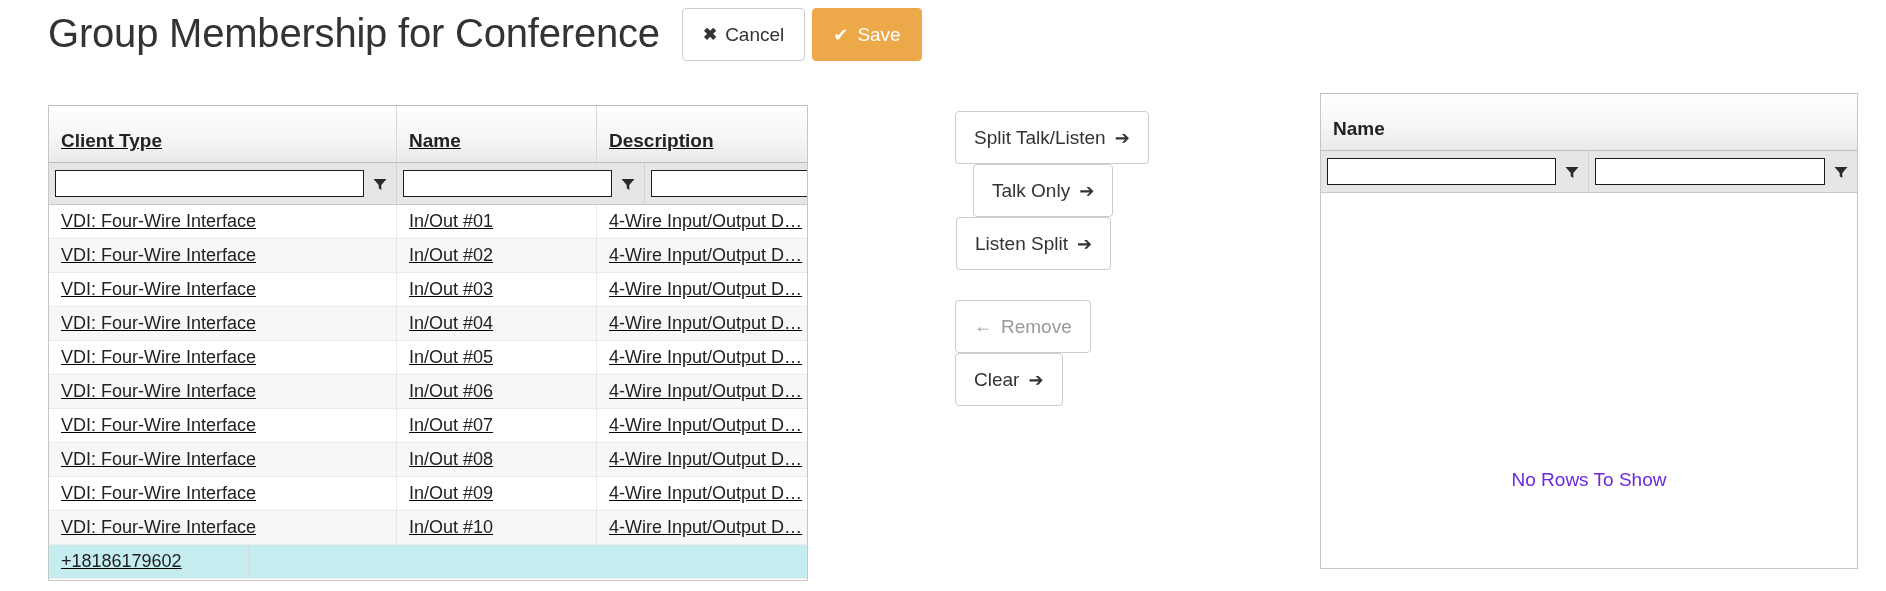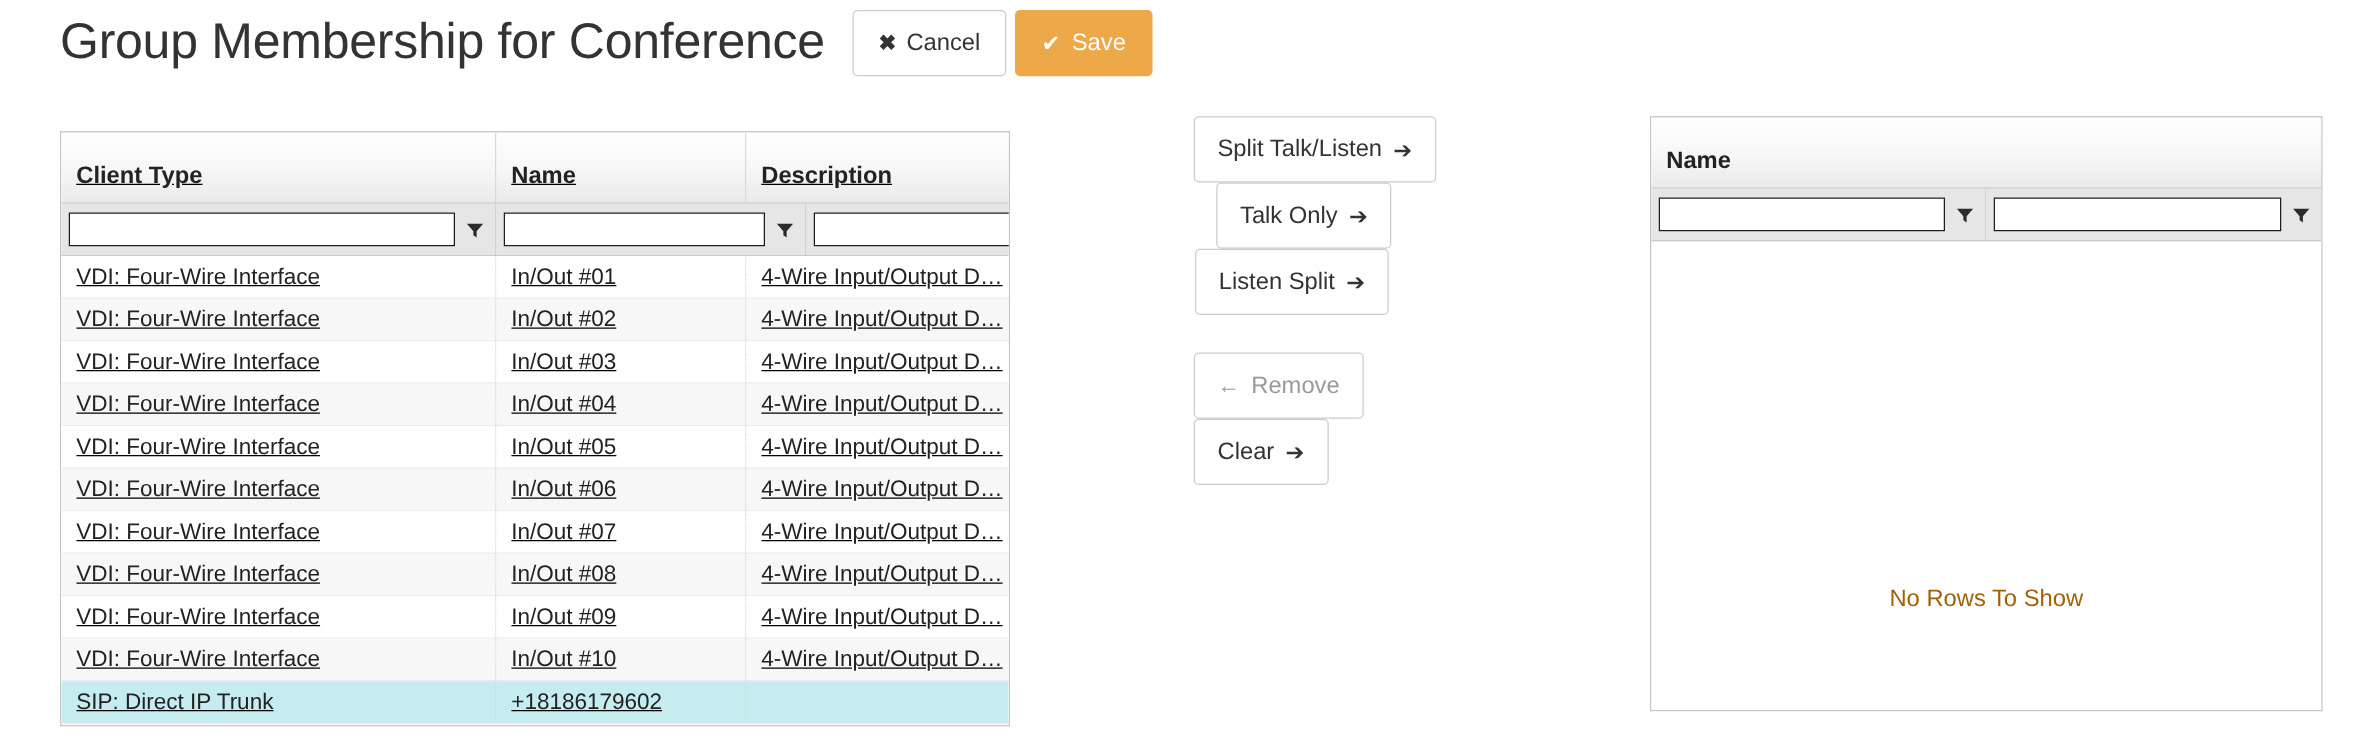--- a/index.html
+++ b/index.html
@@ -145,27 +145,27 @@
   
   .r1 { flex: 0 0 268px; }
   .r2 { flex: 1 1 auto; }
 
   .no-rows {
     position: absolute;
     left: 0; right: 0;
     top: 276px;
     text-align: center;
     font-size: 19px;
-    color: #a16207;
+    color: #6d28d9;
   }
 
   
   .mid {
     position: absolute;
-    left: 955px; top: 93px;
+    left: 955px; top: 111px;
     width: 260px;
   }
   .mbtn {
     display: inline-flex; align-items: center; justify-content: center;
     border: 1px solid #cccccc;
     background: #ffffff;
     color: #333333;
     font-family: "Liberation Sans", sans-serif;
     font-size: 19px;
     height: 53px;
@@ -340,23 +340,20 @@
             <span>VDI: Four-Wire Interface</span>
           </div>
           <div class="cell c2">
             <span>In/Out #10</span>
           </div>
           <div class="cell c3">
             <span>4-Wire Input/Output D…</span>
           </div>
         </div>
         <div class="row selected">
-          <div class="cell c1">
-            <span>SIP: Direct IP Trunk</span>
-          </div>
           <div class="cell c2">
             <span>+18186179602</span>
           </div>
           <div class="cell c3">
             <span></span>
           </div>
         </div>
       </div>
   </div>
 

